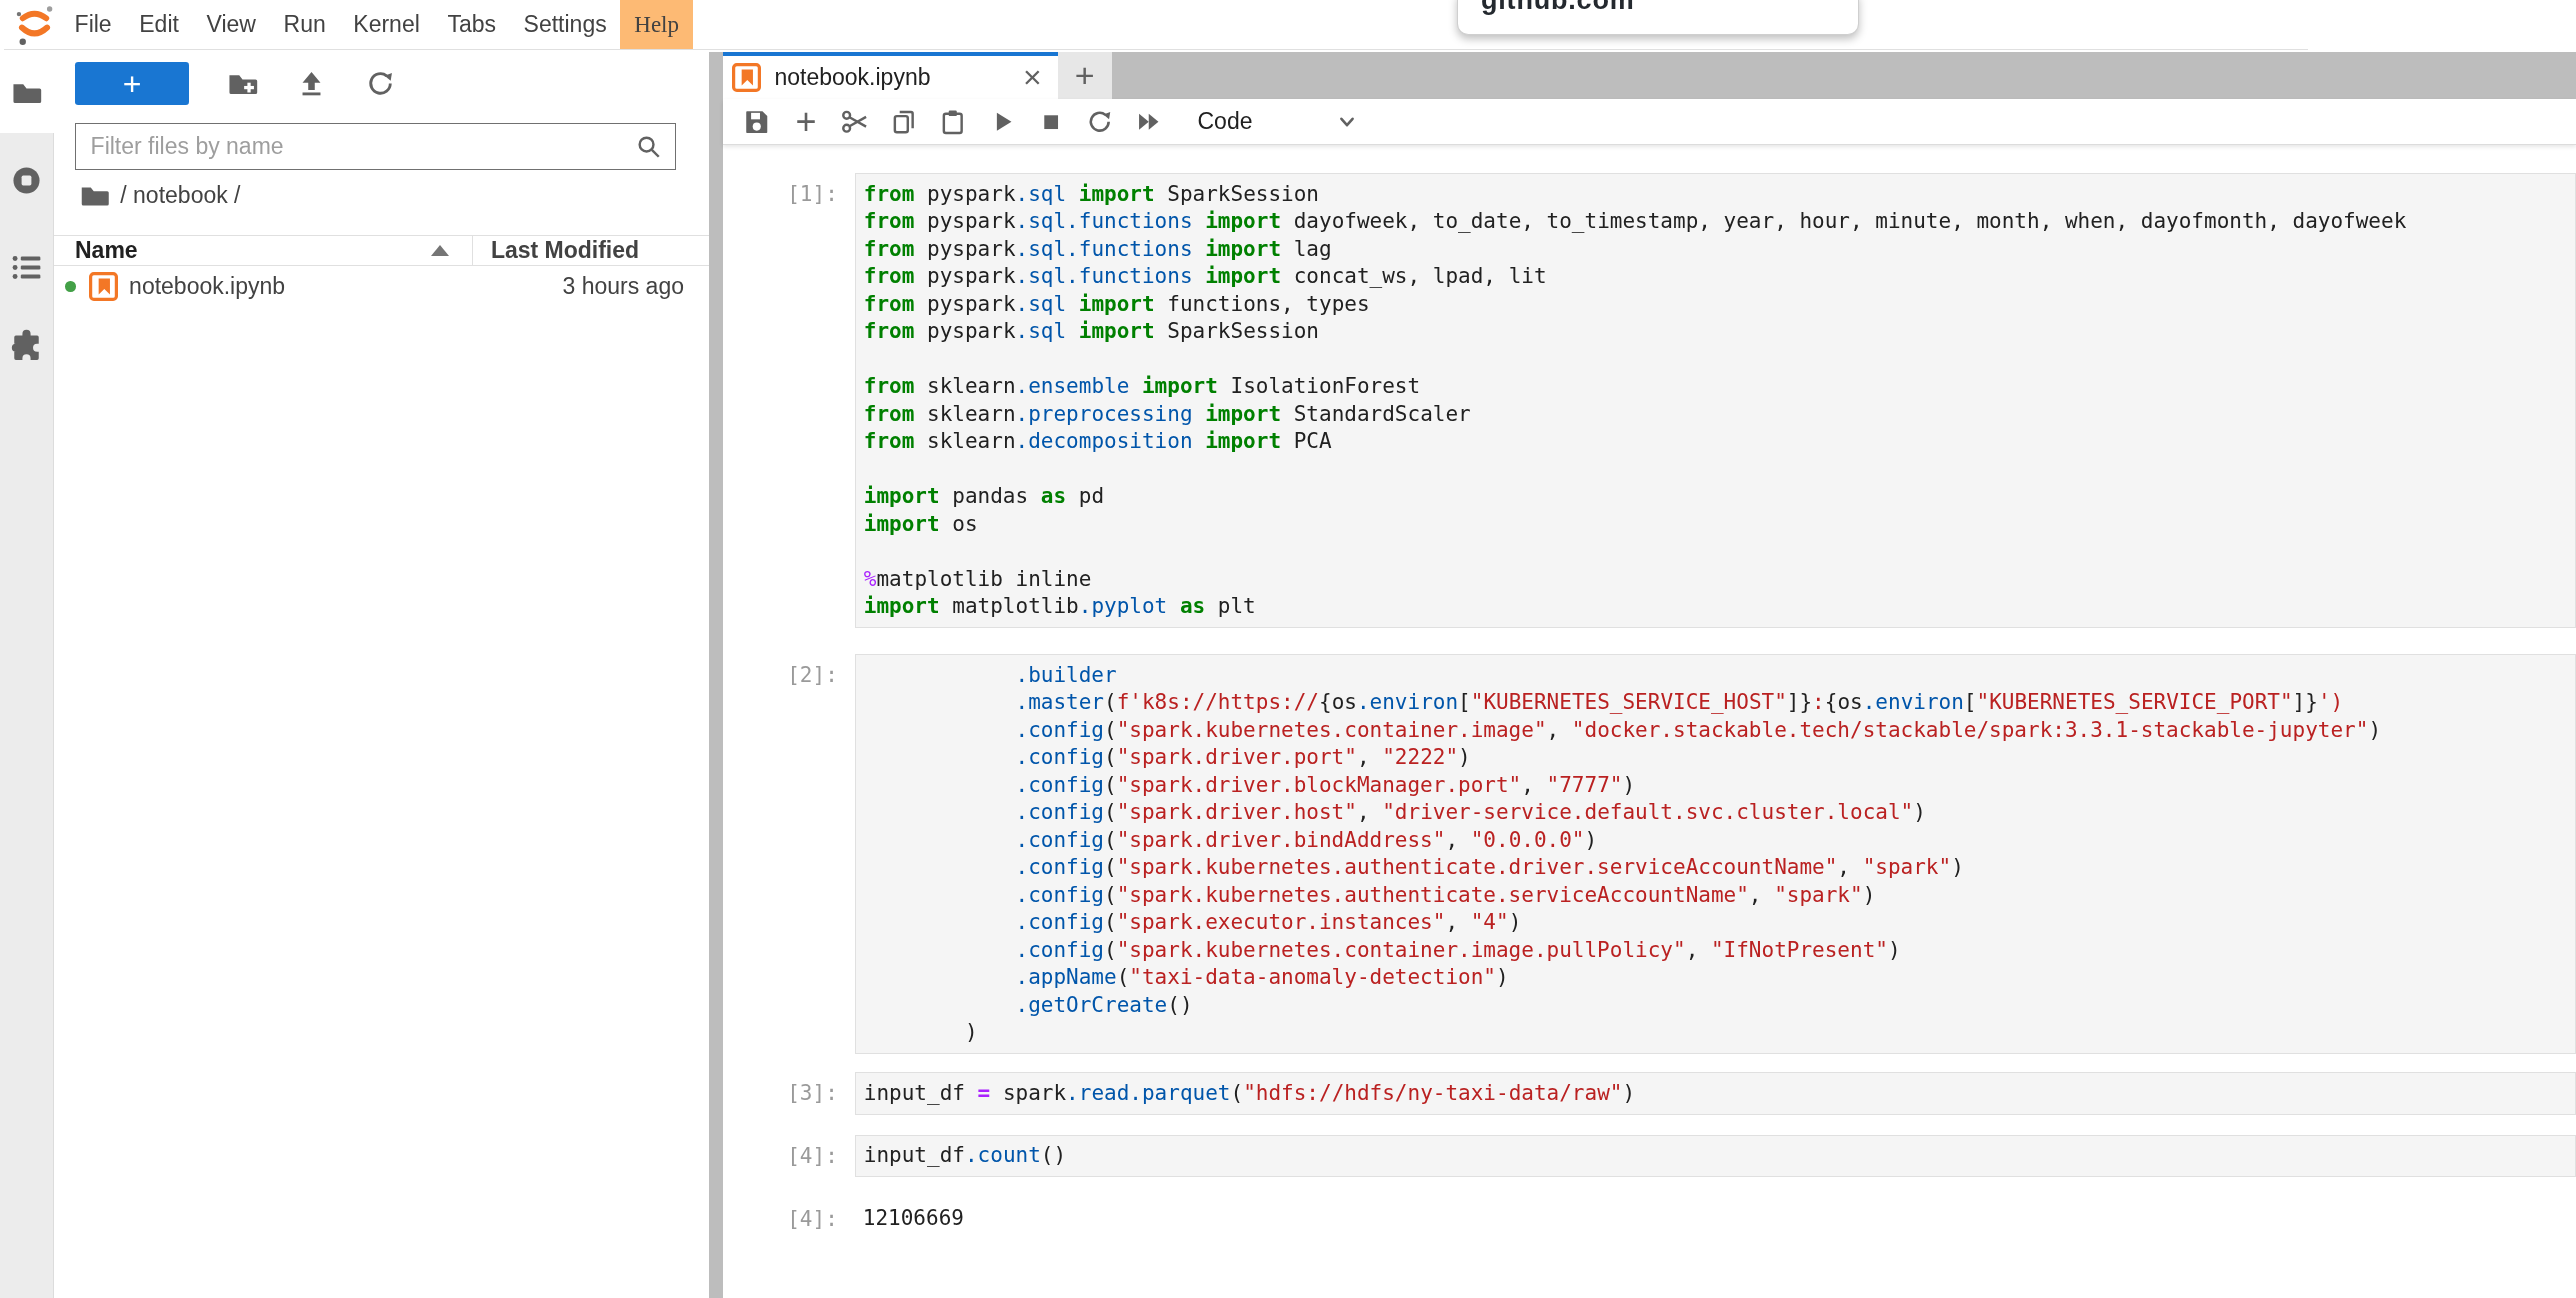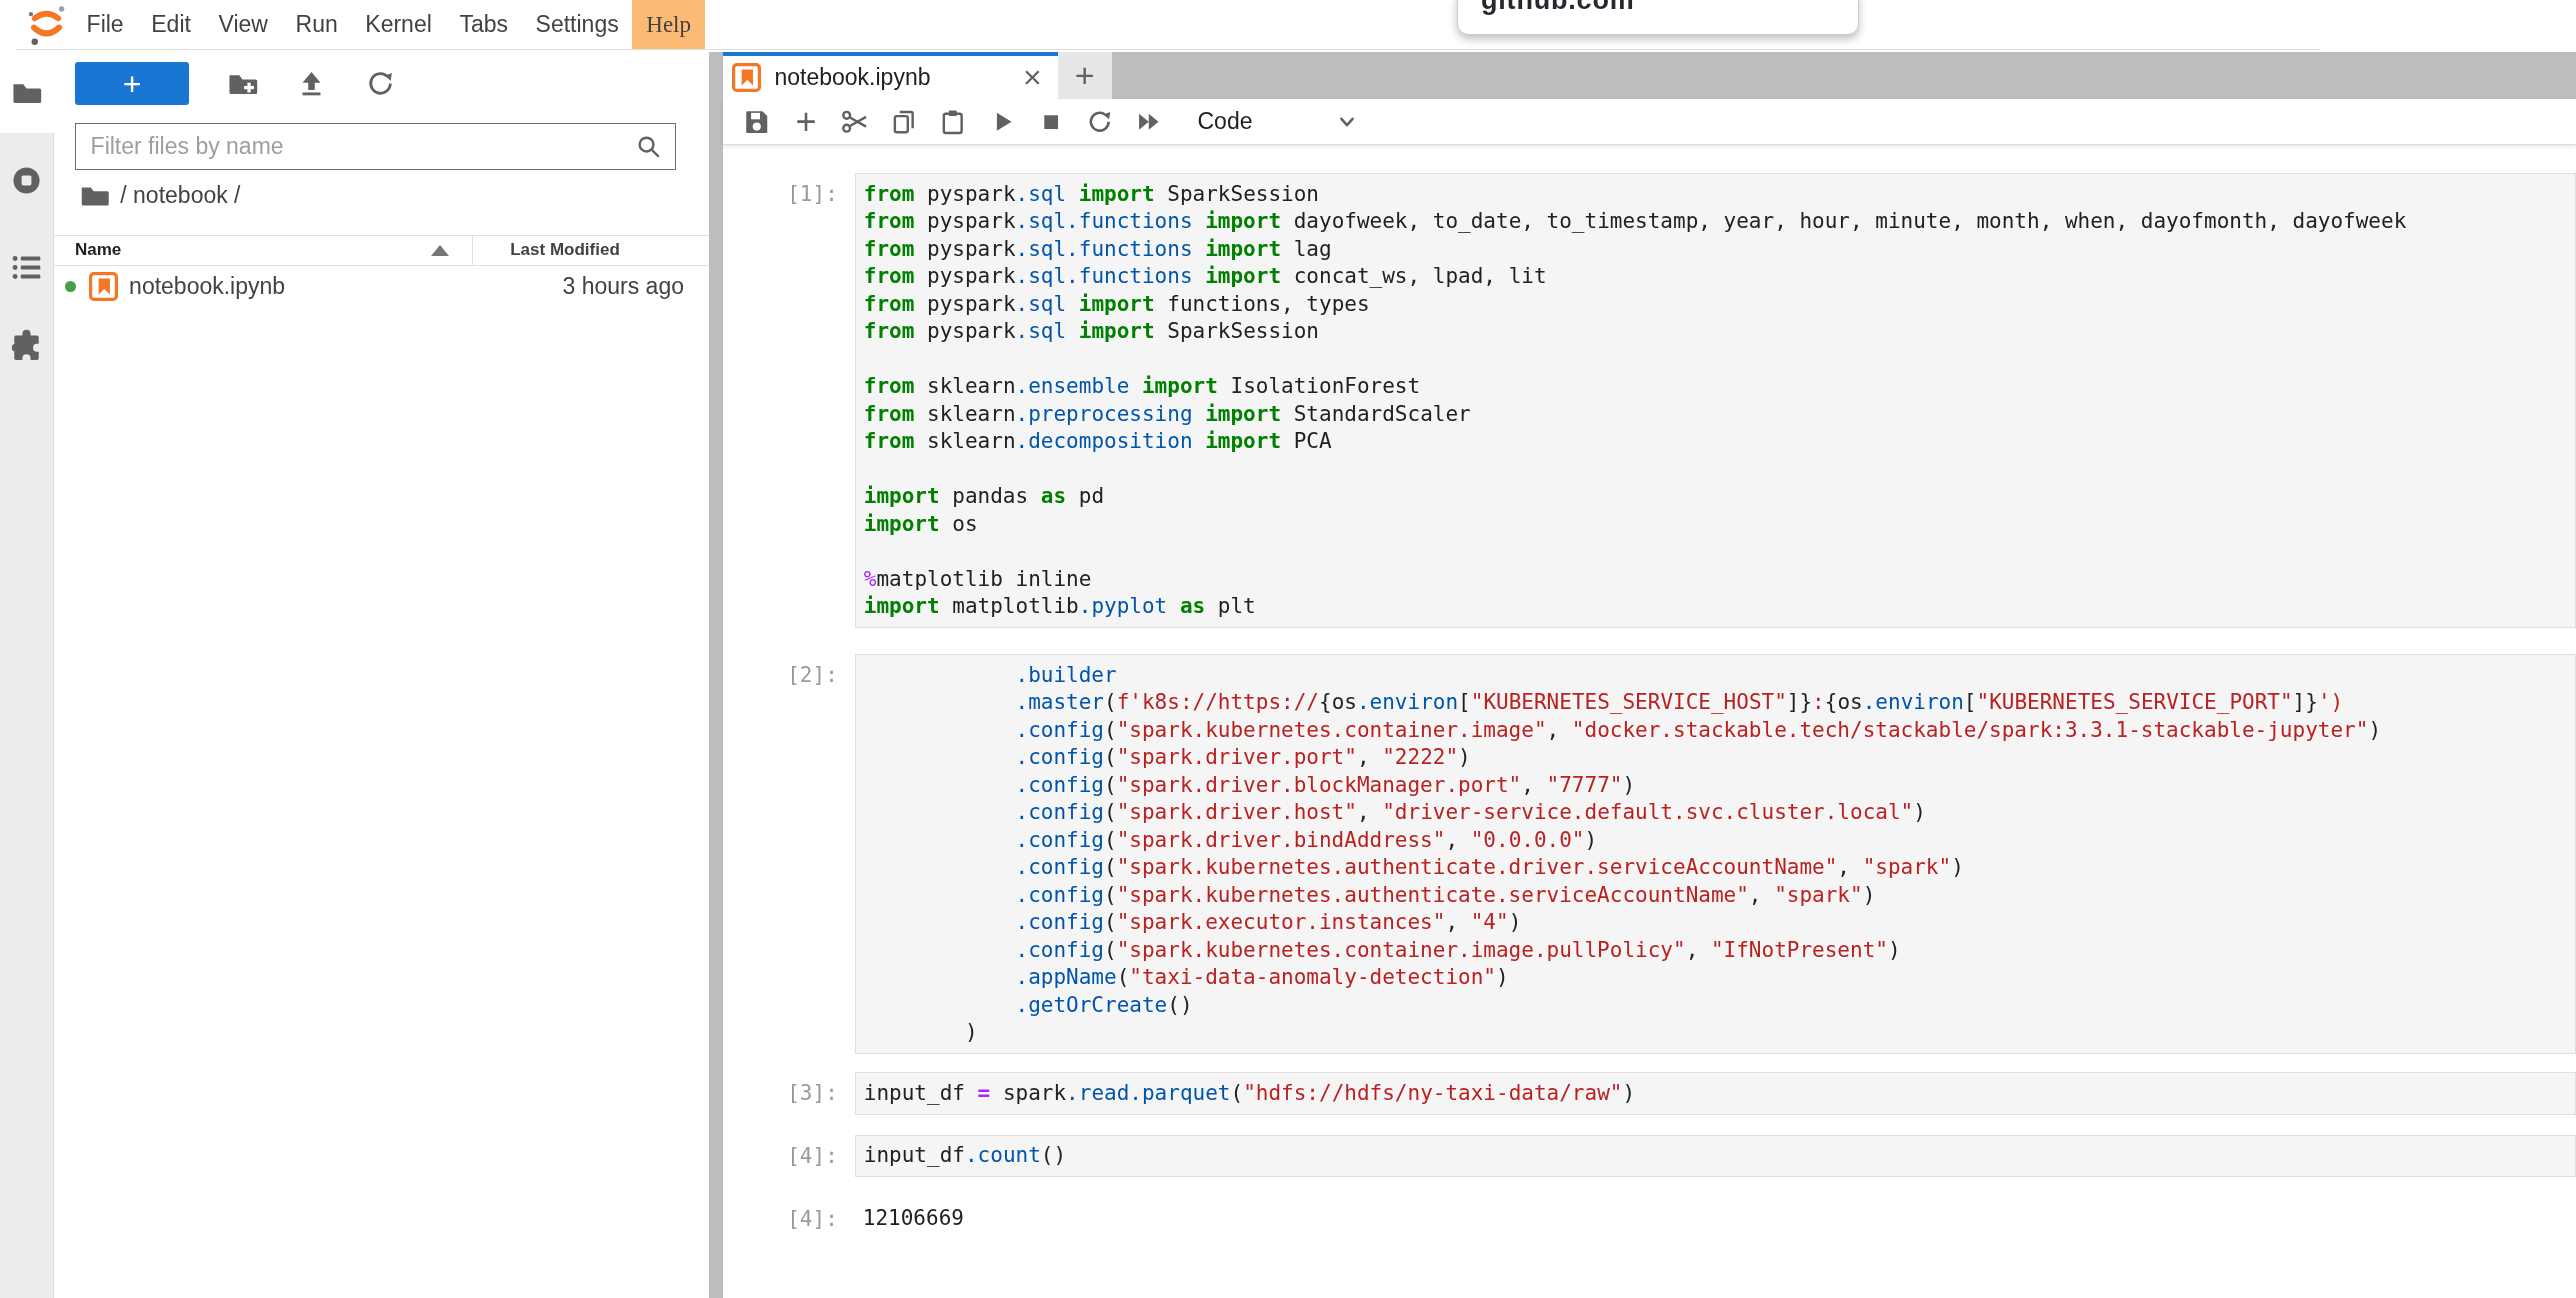--- a/index.html
+++ b/index.html
@@ -1,20 +1,20 @@
 <!DOCTYPE html>
 <html style="font-size:13px"><head>
 <meta charset="utf-8">
 <style>
   * { box-sizing: border-box; margin: 0; padding: 0; }
   html, body { width: 2576px; height: 1299px; overflow: hidden; }
   body { font-family: "Liberation Sans", sans-serif; background: #ffffff; color: #212121; position: relative; }
 
   
-  #menubar { position: absolute; left: 16px; top: 0; width: 2304px; height: 50px;
+  #menubar { position: absolute; left: 4px; top: 0; width: 2304px; height: 50px;
     background: #ffffff; border-bottom: 1.6px solid #e0e0e0; display: flex; align-items: stretch; z-index: 5; }
   #logo { width: 39px; height: 42px; margin: 4px 6.5px 0 11.3px; flex: none; }
   .menu-item { display: flex; align-items: center; padding: 0 13.8px; font-size: 23px; color: #424242; cursor: default; }
   .menu-item.active { background: #fdba74; font-family: Liberation Serif, serif; }
 
   
   #popup { position: absolute; left: 1457px; top: -4.9px; width: 402px; height: 40px; background: #ffffff;
     border: 1.6px solid #cfcfcf; border-top: none; border-radius: 0 0 11.3px 11.3px;
     box-shadow: 0 3.2px 8px rgba(0,0,0,0.25); z-index: 20; overflow: hidden; }
   #popup span { display: block; font-size: 27px; font-weight: 600; color: #24292f; margin: -9.7px 0 0 23px; letter-spacing: 0.8px; }
@@ -36,21 +36,21 @@
   .fb-tool { width: 32px; height: 32px; margin-left: 37px; display: flex; align-items: center; justify-content: center; }
   .fb-tool svg { width: 31px; height: 31px; }
   #filter-box { position: relative; margin: 8px 32px 0 21px; }
   #filter-input { width: 601px; height: 47px; border: 1.6px solid #707070; background: #fff;
     font-size: 23px; padding: 0 49px 0 14.6px; color: #212121; font-family: "Liberation Sans", sans-serif; }
   #filter-input::placeholder { color: #9e9e9e; }
   #filter-search-icon { position: absolute; right: 14.6px; top: 10.5px; width: 26px; height: 26px; }
   #breadcrumb { display: flex; align-items: center; height: 50px; padding-left: 26px; font-size: 23px; color: #424242; }
   #breadcrumb svg { width: 29px; height: 24px; margin-right: 11.3px; }
   #fb-header { display: flex; align-items: center; height: 31px; border-top: 0.8px solid #e0e0e0;
-    border-bottom: 0.8px solid #e0e0e0; margin-top: 14.6px; font-size: 17px; }
+    border-bottom: 0.8px solid #e0e0e0; margin-top: 14.6px; font-size: 23px; }
   #col-name { flex: none; width: 419px; display: flex; align-items: center; padding-left: 21px;
     font-weight: 700; color: #212121; border-right: 0.8px solid #e0e0e0; height: 100%; }
   #sort-arrow { margin-left: auto; margin-right: 23px; width: 0; height: 0;
     border-left: 9px solid transparent; border-right: 9px solid transparent; border-bottom: 11.3px solid #757575; }
   #col-modified { flex: 1; text-align: center; padding-right: 52px; font-weight: 600; color: #424242; }
   .file-row { display: flex; align-items: center; height: 42px; font-size: 23px; color: #424242; }
   .file-status-dot { width: 10.5px; height: 10.5px; border-radius: 50%; background: #43a047; margin-left: 11.3px; flex: none; }
   .file-icon { width: 29px; height: 29px; margin-left: 13px; flex: none; }
   .file-name { margin-left: 11.3px; }
   .file-modified { flex: 1; text-align: right; padding-right: 25px; }

